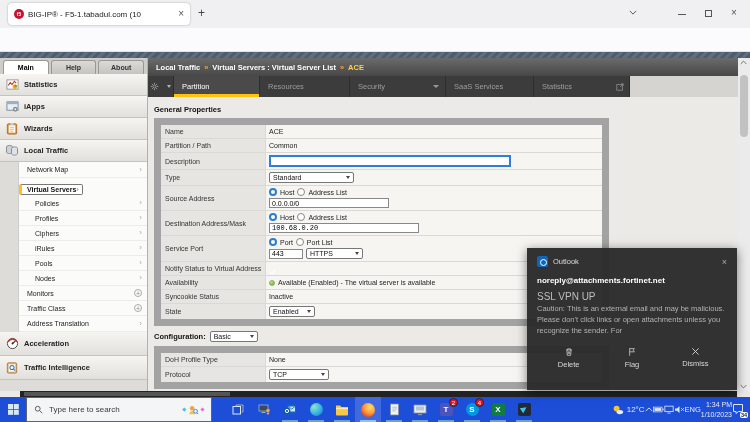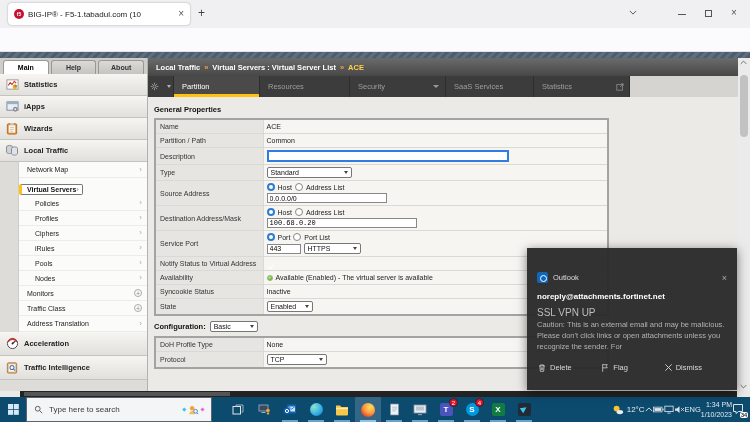--- a/index.html
+++ b/index.html
@@ -49,21 +49,21 @@
 .crumb .last{color:#ffd24d}
 .ctabs{height:21px;display:flex;background:#d6d4d0}
 .ctabbar{display:flex;background:#3c3c3c}
 .gearcell{width:26px;display:flex;align-items:center;justify-content:center;gap:2px;color:#b5b5b5;border-right:1px solid #2d2d2d}
 .ctab{display:flex;align-items:center;padding-left:8px;font-size:7.5px;color:#9d9d9d;border-right:1px solid #2d2d2d;position:relative}
 .ctab.active{background:#4a4a4a;color:#fff;box-shadow:inset 0 -3px 0 #ffc20e}
 .dcar{width:0;height:0;border-left:3px solid transparent;border-right:3px solid transparent;border-top:3.5px solid #999;margin-left:auto;margin-right:6px}
 .pop{margin-left:auto;margin-right:5px;color:#8d8d8d}
 .ccontent{padding:8px 0 0 6px}
 .sec-title{font-size:7.5px;font-weight:bold;color:#111;margin-bottom:4px}
-.proptable{width:455px;border-collapse:collapse;border:2px solid #a3a3a3}
+.proptable{width:455px;border-collapse:collapse;border:7px solid #a3a3a3}
 .proptable td{border:1px solid #dbd9d5;font-size:7px;vertical-align:middle;color:#222}
 .proptable td.lbl{width:108px;background:#e7e5e1;padding:3px 2px 3px 4px;color:#333}
 .proptable td.val{background:#f6f5f2;padding:2px 3px}
 .desc{width:242px;height:12px;border:2px solid #2f7de1;background:#fff;font-size:7px;outline:none}
 .sel{display:inline-flex;align-items:center;justify-content:space-between;height:11px;background:#fff;border:1px solid #777;border-radius:2px;font-size:7px;padding:0 3px;color:#111}
 .car{width:0;height:0;border-left:2.5px solid transparent;border-right:2.5px solid transparent;border-top:3px solid #444;margin-left:6px}
 .radgrp{display:flex;align-items:center;gap:3px;font-size:7px;margin-bottom:2px}
 .radio{width:8px;height:8px;border-radius:50%;background:#fff;flex:none}
 .radio.on{border:2.5px solid #2b7cd3}
 .radio.off{border:1px solid #888}
@@ -73,33 +73,33 @@
 .dot{width:6px;height:6px;border-radius:50%;background:radial-gradient(circle at 35% 30%,#bce78c,#7dc142 60%,#5d9e2f);border:1px solid #95b579;flex:none}
 .flexrow{display:flex;align-items:center;gap:3px}
 .cfgrow{display:flex;align-items:center;gap:4px;margin:5px 0 4px 0;font-size:7.5px;font-weight:bold;color:#111}
 
 .vscroll{position:absolute;left:738px;top:58px;width:12px;height:333px;background:#ebebeb}
 .vthumb{position:absolute;left:2px;top:17px;width:8px;height:62px;background:#c2c2c2;border-radius:4px}
 .vcar{position:absolute;left:2px;color:#666}
 .hscroll{position:absolute;left:20px;top:391px;width:717px;height:6px;background:#232323}
 .hthumb{position:absolute;left:4px;top:1px;width:206px;height:4px;background:#555}
 
-.notif{position:absolute;left:527px;top:248px;width:210px;height:142px;background:rgba(43,43,43,.97);color:#c9c9c9;padding:24px 10px;box-shadow:0 2px 10px rgba(0,0,0,.5);z-index:60}
+.notif{position:absolute;left:527px;top:248px;width:210px;height:142px;background:rgba(43,43,43,.97);color:#c9c9c9;padding:8px 10px;box-shadow:0 2px 10px rgba(0,0,0,.5);z-index:60}
 .n-head{display:flex;align-items:center;gap:5px}
 .olk{width:11px;height:11px;border-radius:2px;background:#1066b8;position:relative;flex:none}
 .olk::after{content:"";position:absolute;left:2.5px;top:2.5px;width:5px;height:5px;border:1.2px solid #fff;border-radius:50%}
 .n-app{font-size:7.5px;color:#ddd}
 .n-close{margin-left:auto;font-size:9px;color:#aaa}
 .n-sender{font-size:8px;font-weight:bold;color:#fff;margin-top:9px}
 .n-subject{font-size:10px;color:#bdbdbd;margin-top:6px}
 .n-body{font-size:7.5px;color:#b2b2b2;margin-top:2px;line-height:1.45}
 .n-actions{display:flex;margin-top:10px}
-.n-act{flex:1;display:flex;flex-direction:row;align-items:center;gap:3px;color:#d8d8d8;font-size:7.5px}
-
-.taskbar{position:absolute;left:0;top:397px;width:750px;height:25px;background:#0c4a6e;display:flex;align-items:center;color:#e8eaed}
+.n-act{flex:1;display:flex;flex-direction:column;align-items:center;gap:3px;color:#d8d8d8;font-size:7.5px}
+
+.taskbar{position:absolute;left:0;top:397px;width:750px;height:25px;background:#1d4ed8;display:flex;align-items:center;color:#e8eaed}
 .start{width:26px;height:25px;display:flex;align-items:center;justify-content:center}
 .tsearch{width:186px;height:25px;background:#f4f5f6;border:1px solid #5a6570;display:flex;align-items:center;gap:6px;padding:0 7px;color:#333}
 .tsearch .ph{font-size:8px;color:#3a3a3a;white-space:nowrap}
 .deco{margin-left:auto;display:flex;align-items:center;gap:2px}
 .dcy{width:2.5px;height:2.5px;background:#39c6e8;transform:rotate(45deg)}
 .dpk{width:3px;height:3px;background:#e86ad0;transform:rotate(45deg)}
 .tapps{display:flex;margin-left:13px}
 .tapp{width:26px;height:25px;display:flex;align-items:center;justify-content:center;position:relative}
 .tapp.open::after{content:"";position:absolute;bottom:0;left:5px;right:5px;height:2px;background:#6da2c8}
 .tapp.activeapp{background:rgba(255,255,255,.16)}

